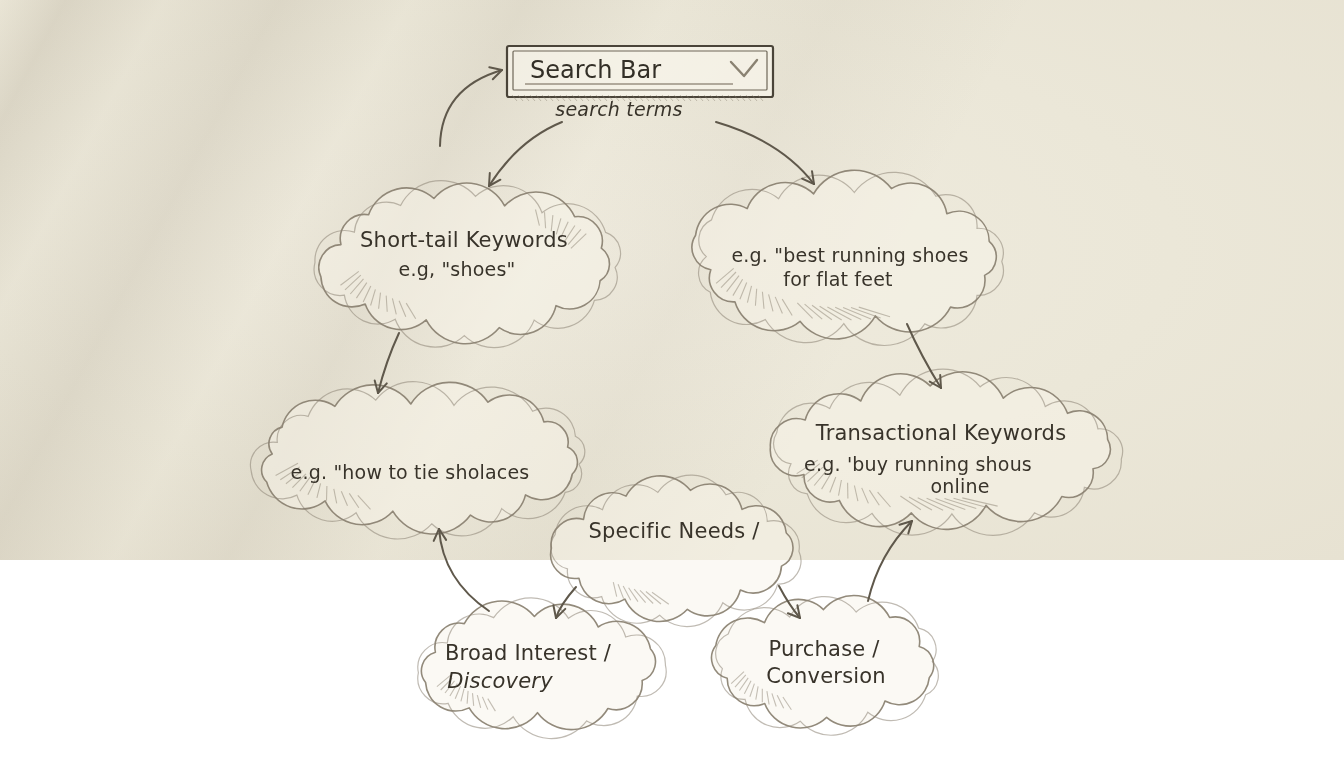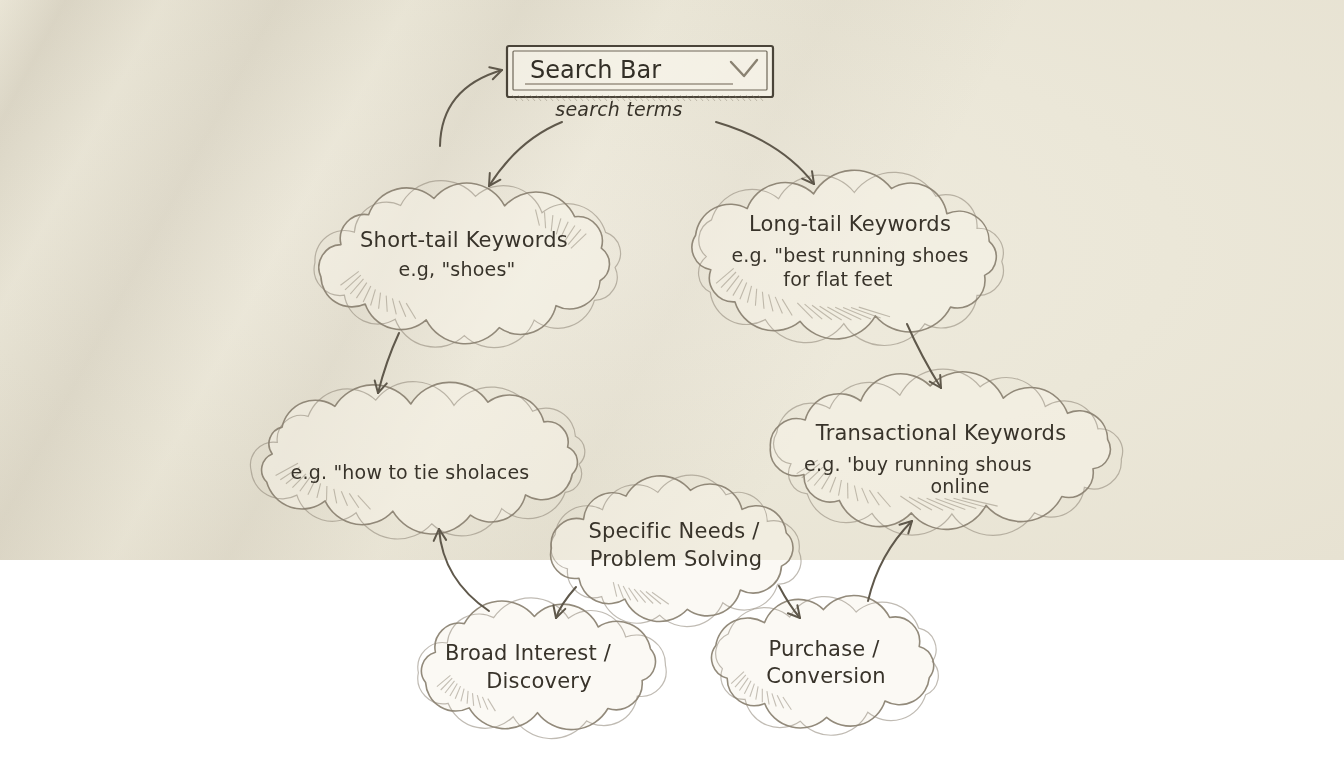--- a/index.html
+++ b/index.html
@@ -268,31 +268,29 @@
         <line x1="758" y1="95" x2="763" y2="101" stroke="#8d8474" stroke-width="1" opacity="0.45"></line>
       </g>
     </svg>
 
   <div class="sb-label" style="left:530px; top:56px;">Search Bar</div>
   <div class="label caption" style="left:619px; top:98px;font-style:italic;">search terms</div>
 
   <div class="label title" style="left:464px; top:228px;">Short-tail Keywords</div>
   <div class="label sub" style="left:457px; top:258px;">e.g, "shoes"</div>
 
-  <div class="label title" style="left:850px; top:212px;">Long-tail Keywords</div>
   <div class="label sub" style="left:850px; top:244px;">e.g. "best running shoes</div>
   <div class="label sub" style="left:838px; top:268px;">for flat feet</div>
 
   <div class="label sub" style="left:410px; top:461px;">e.g. "how to tie sholaces</div>
 
   <div class="label title" style="left:941px; top:421px;">Transactional Keywords</div>
   <div class="label sub" style="left:918px; top:453px;text-align:right;">e.g. 'buy running shous</div>
   <div class="label sub" style="left:933px; top:475px;margin-left:27px;">online</div>
 
   <div class="label title" style="left:674px; top:519px;">Specific Needs /</div>
-  <div class="label title" style="left:676px; top:547px;">Problem Solving</div>
 
   <div class="label title" style="left:528px; top:641px;">Broad Interest /</div>
-  <div class="label title" style="left:539px; top:669px;">Discovery</div>
+  <div class="label title" style="left:500px; top:669px;font-style:italic;">Discovery</div>
 
   <div class="label title" style="left:824px; top:637px;">Purchase /</div>
   <div class="label title" style="left:826px; top:664px;">Conversion</div>
 </div>
 
 </body></html>

